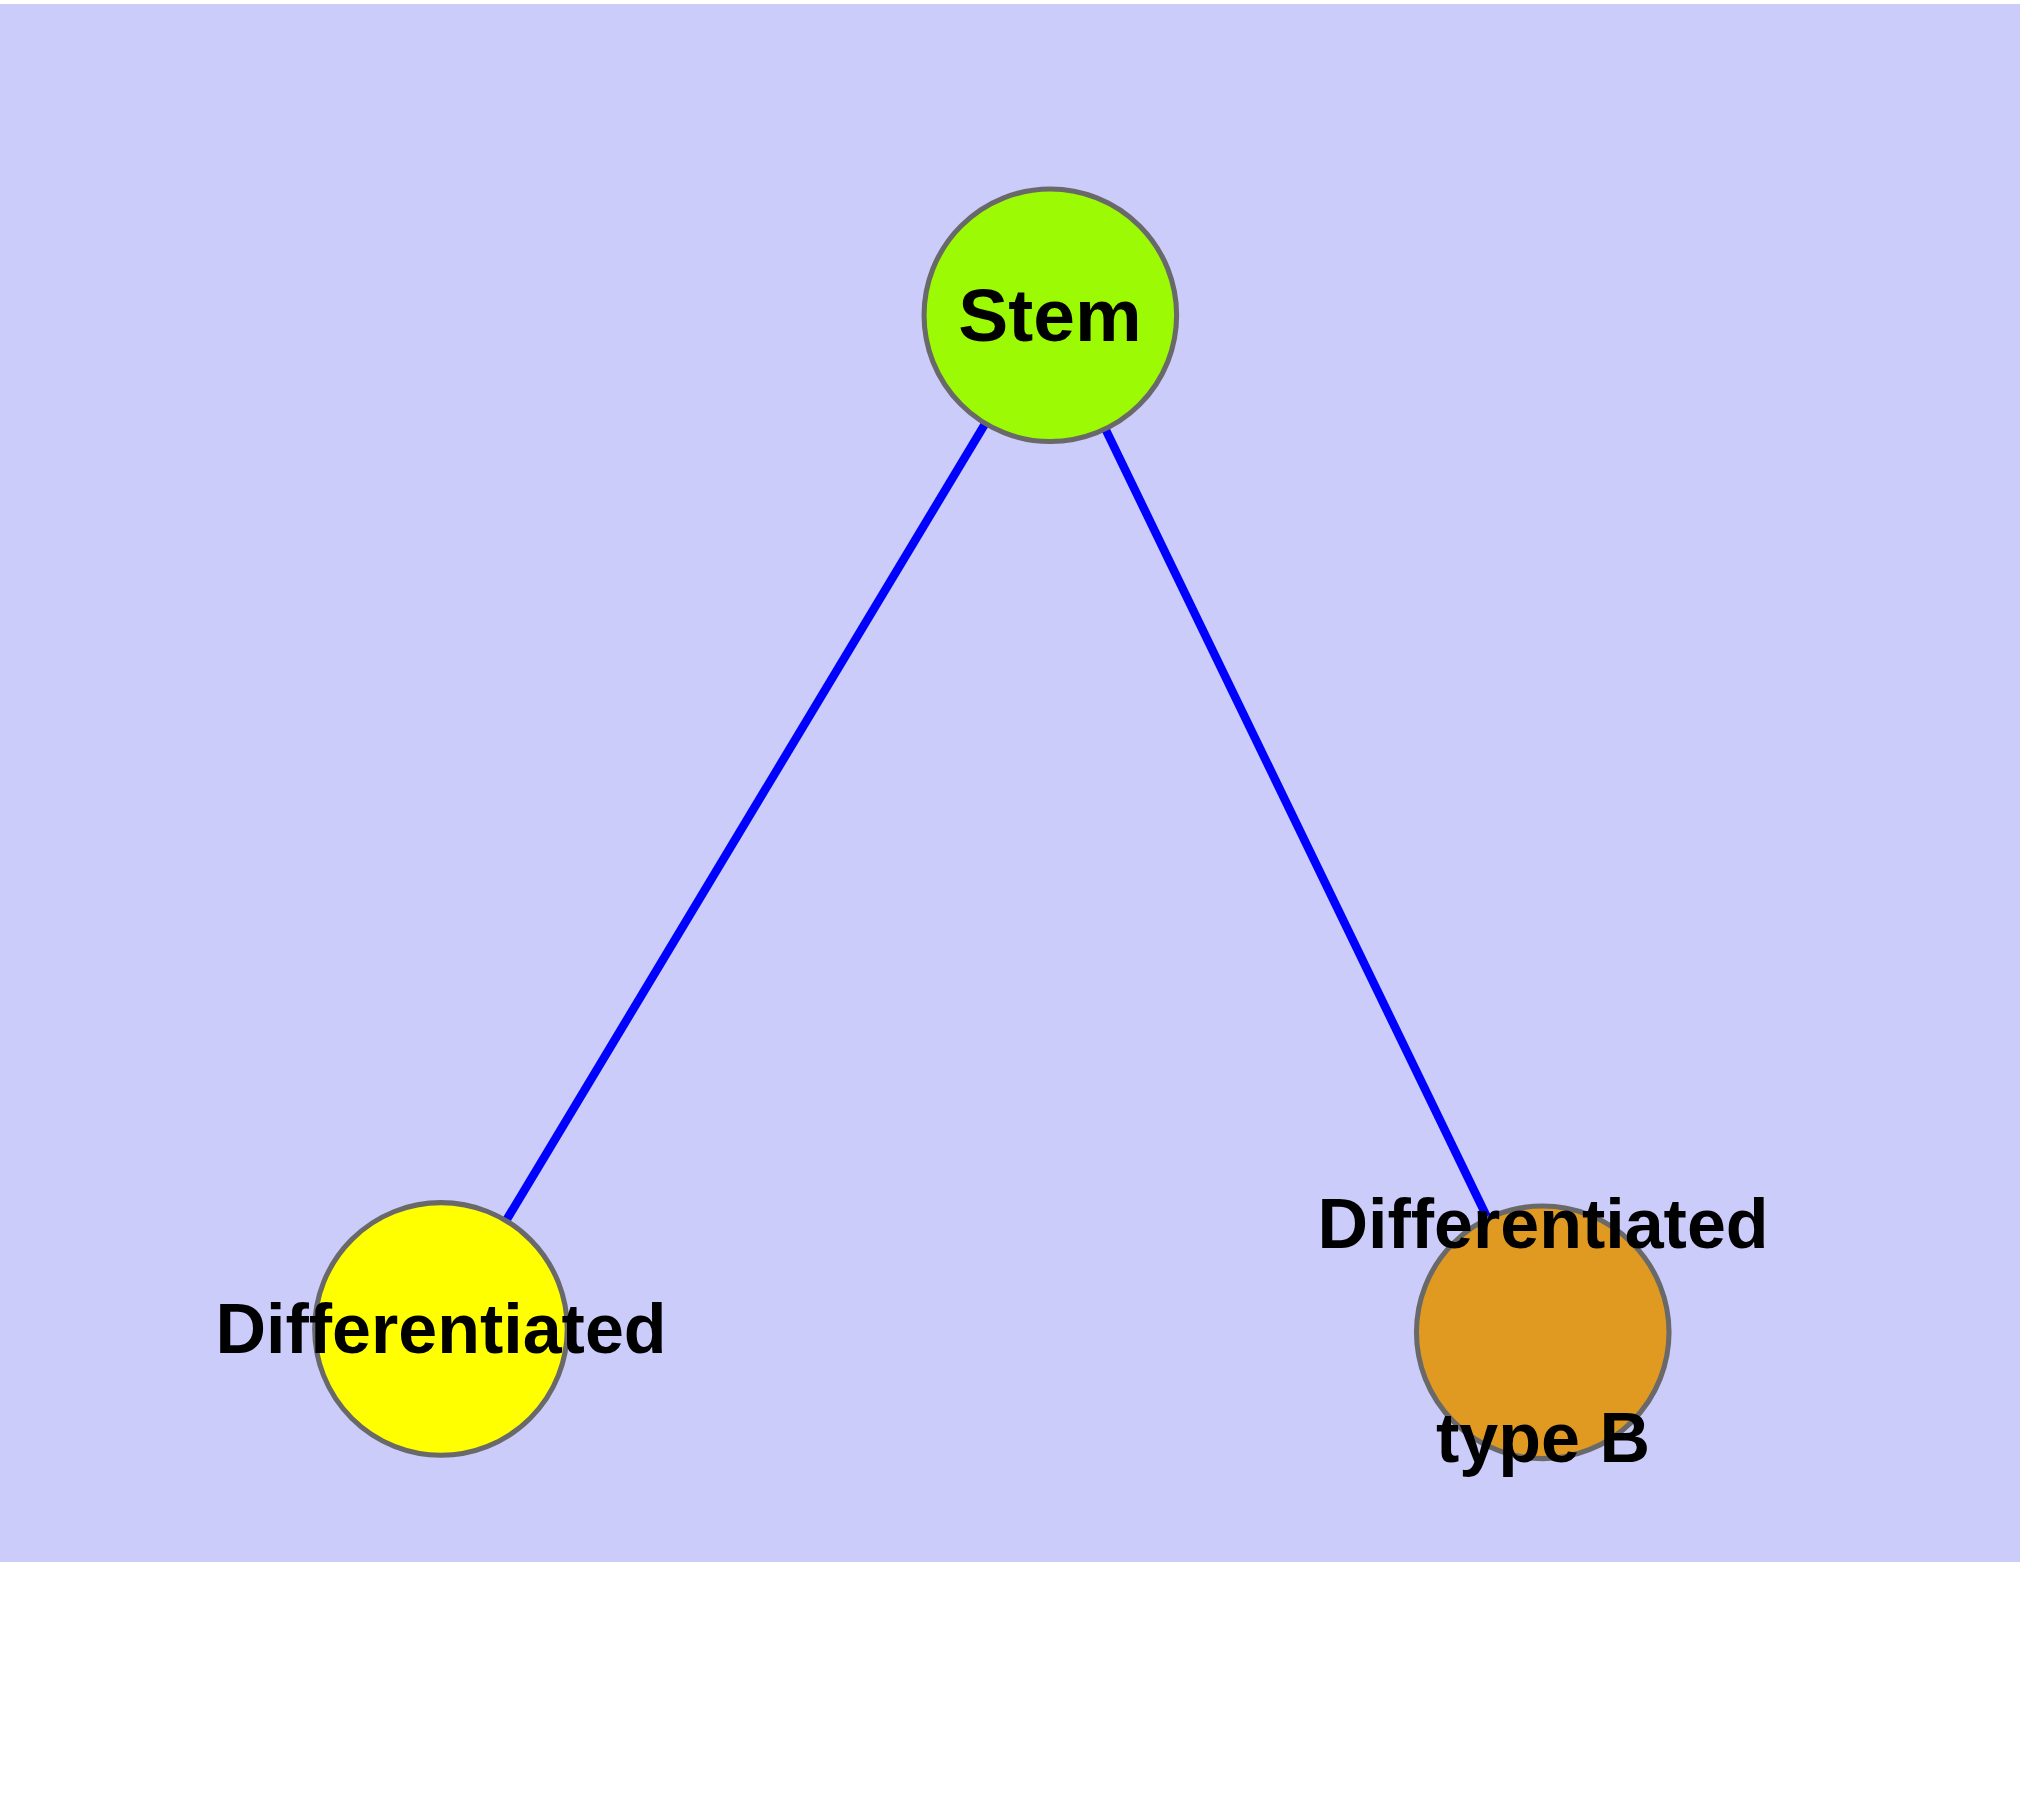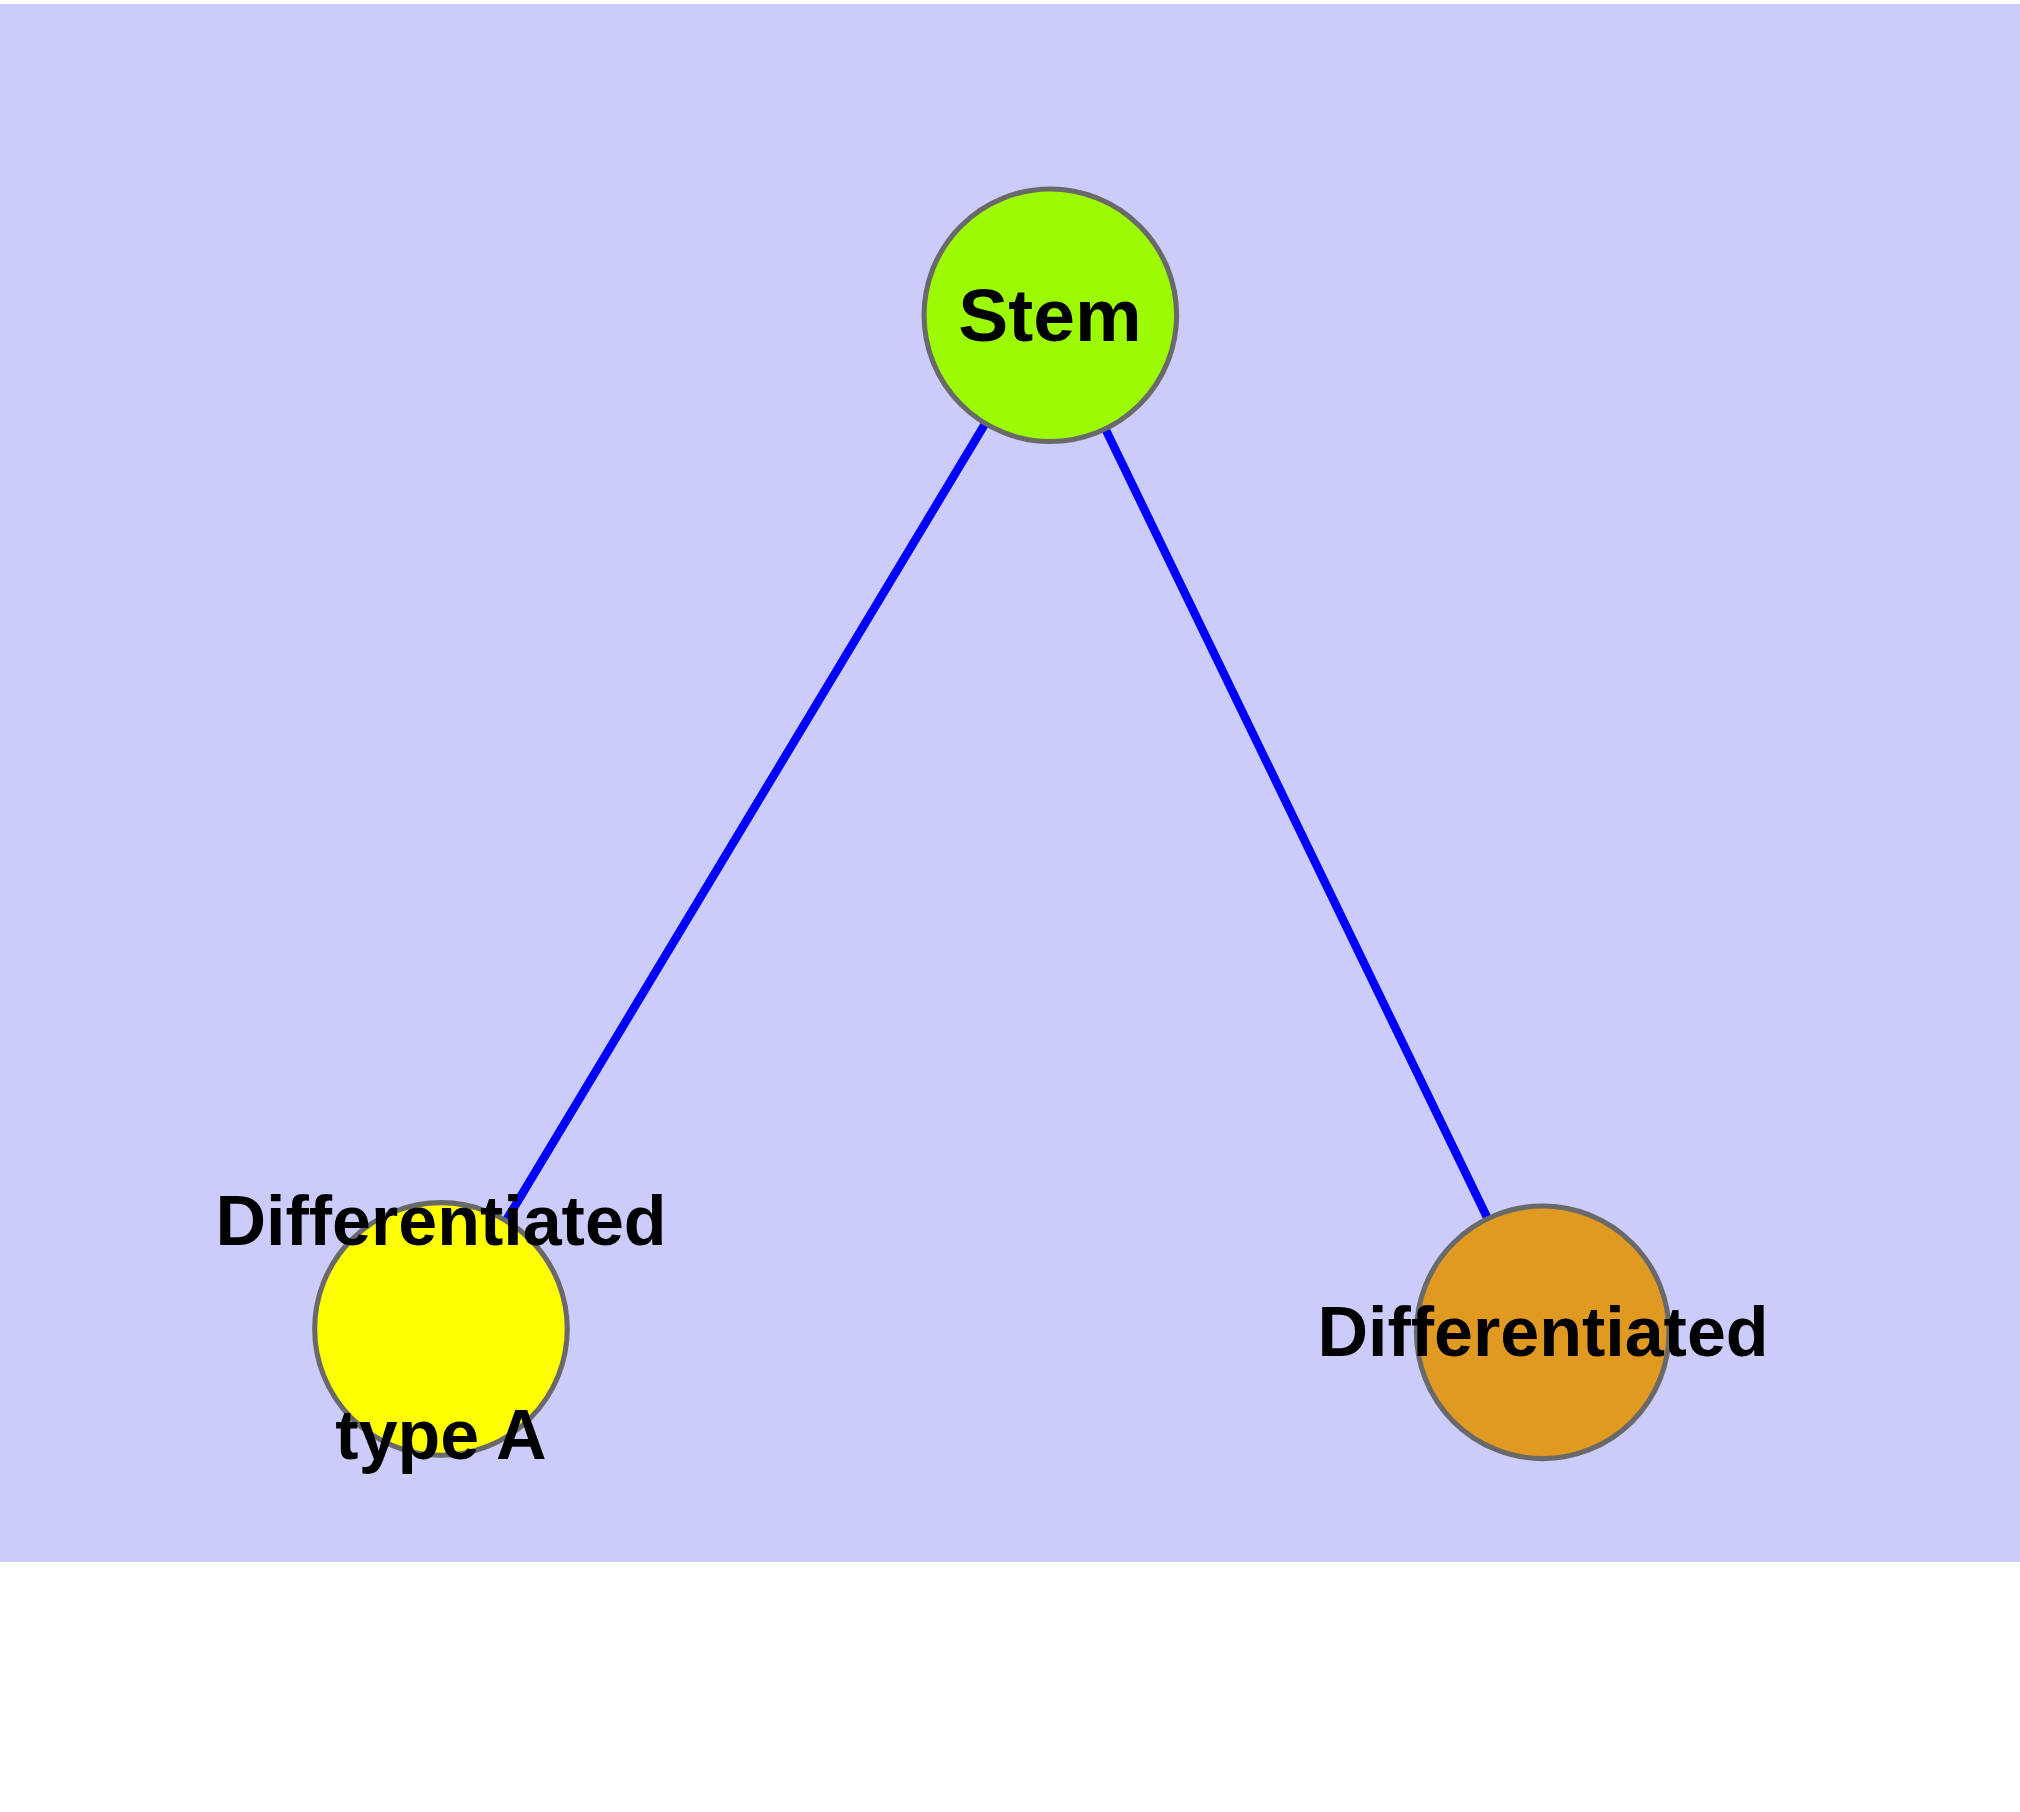--- a/index.html
+++ b/index.html
@@ -65,21 +65,21 @@
       <circle cx="1239" cy="372" r="149" fill="#9cfa05" stroke="#696969" stroke-width="6"></circle>
       <circle cx="520" cy="1568" r="149" fill="#ffff00" stroke="#696969" stroke-width="6"></circle>
       <circle cx="1820" cy="1572" r="149" fill="#e09a22" stroke="#696969" stroke-width="6"></circle>
     </g>
   </svg>
 
   <div class="node-label" id="label-stem" style="left:1050px; top:315px;">Stem</div>
 
   <div class="node-label" id="label-diff-a" style="left:441px; top:1329px;">
     <div>Differentiated</div>
-    <div>type A</div>
   </div>
 
   <div class="node-label" id="label-diff-b" style="left:1543px; top:1332px;">
     <div>Differentiated</div>
+    <div>type B</div>
   </div>
 
 </div>
 
 
 </body></html>

